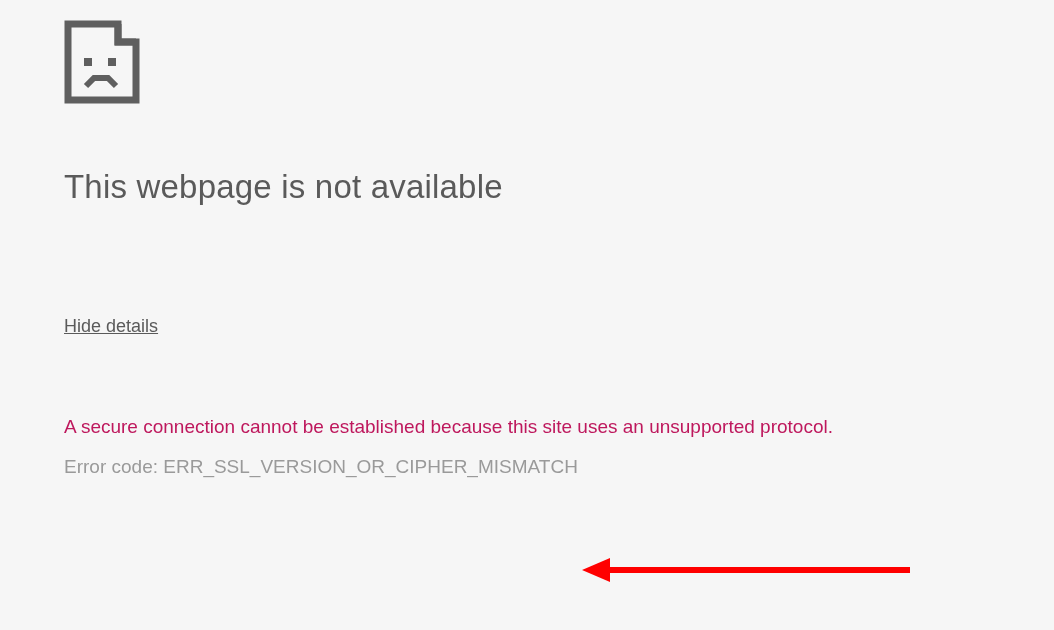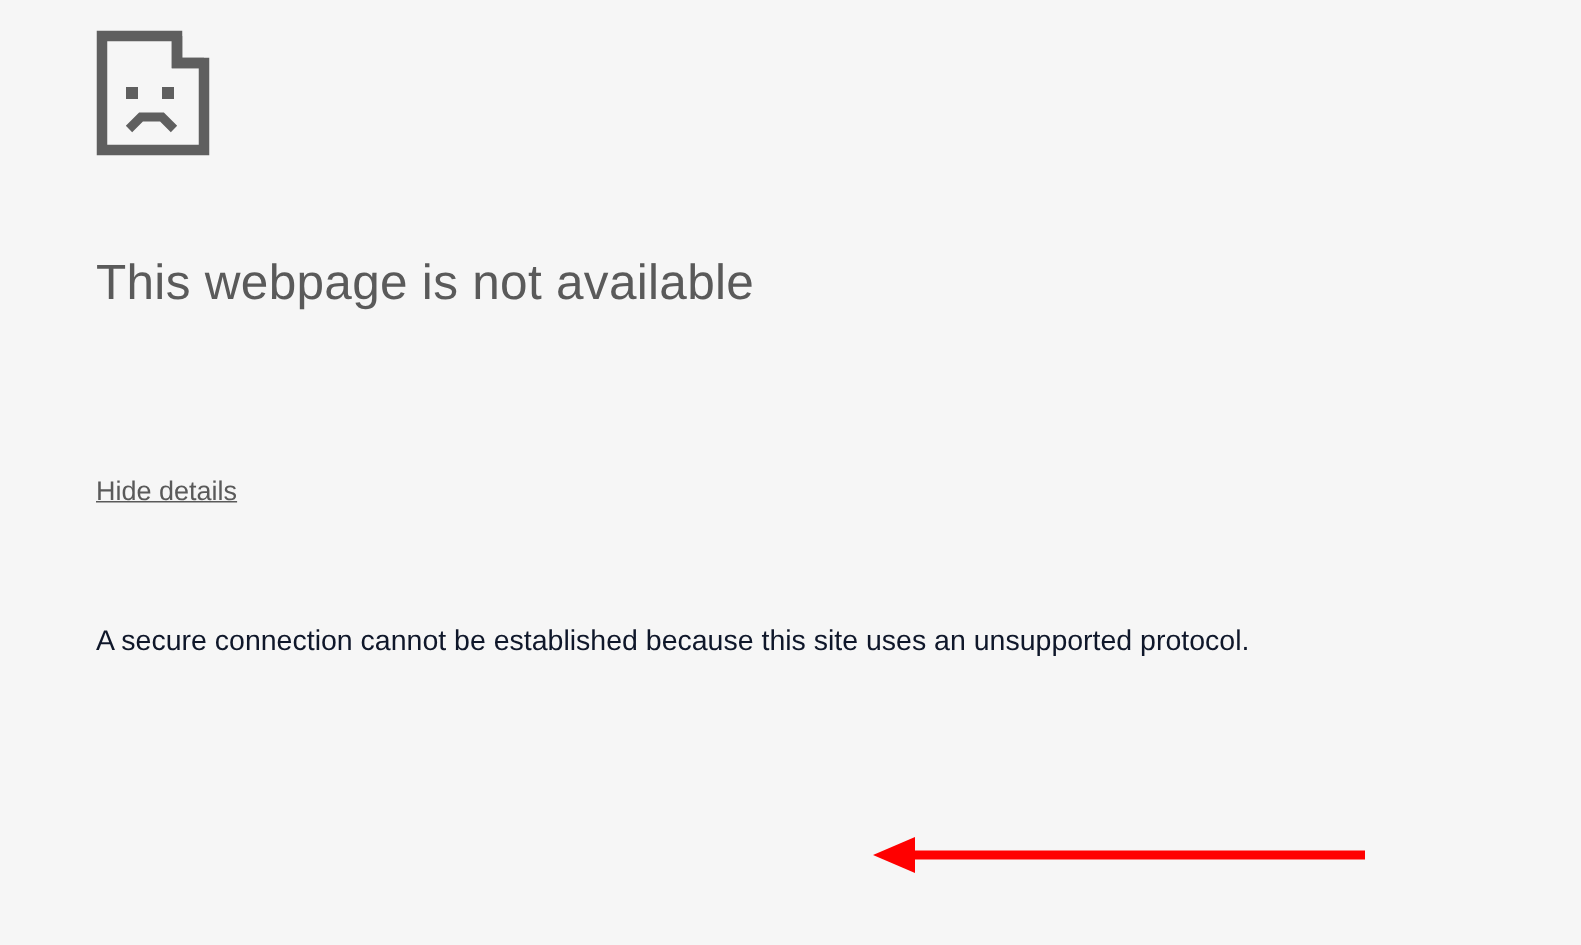--- a/index.html
+++ b/index.html
@@ -33,21 +33,21 @@
     .toggle-link {
       font-size: 18px;
       color: #5a5a5a;
       text-decoration: underline;
       cursor: pointer;
       display: inline-block;
       margin-bottom: 77px;
     }
     .description {
       font-size: 19px;
-      color: #0f172a;
+      color: #be185d;
       margin-bottom: 13px;
       line-height: 1.4;
     }
     .error-code-line {
       font-size: 19px;
       color: #9a9a9a;
       line-height: 1.4;
     }
     .arrow-annotation {
       position: absolute;
@@ -74,20 +74,23 @@
       <path d="M 22 66 L 30 58 L 44 58 L 52 66" fill="none" stroke="#5f5f5f" stroke-width="6" stroke-linejoin="miter" stroke-linecap="butt"></path>
     </svg>
   </div>
 
   <h1 class="heading">This webpage is not available</h1>
 
   <a class="toggle-link">Hide details</a>
 
   <p class="description">A secure connection cannot be established because this site uses an unsupported protocol.</p>
 
+  <p class="error-code-line">
+    <span>Error code: </span><span>ERR_SSL_VERSION_OR_CIPHER_MISMATCH</span>
+  </p>
 
 </div>
 
 <div class="arrow-annotation">
   <svg width="340" height="40" viewBox="0 0 340 40">
     <line x1="330" y1="20" x2="20" y2="20" stroke="#ff0000" stroke-width="6"></line>
     <polygon points="2,20 30,8 30,32" fill="#ff0000"></polygon>
   </svg>
 </div>
 

